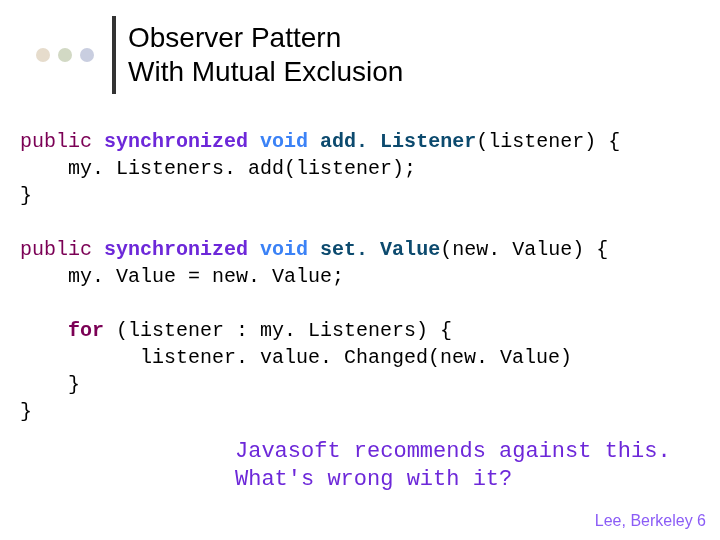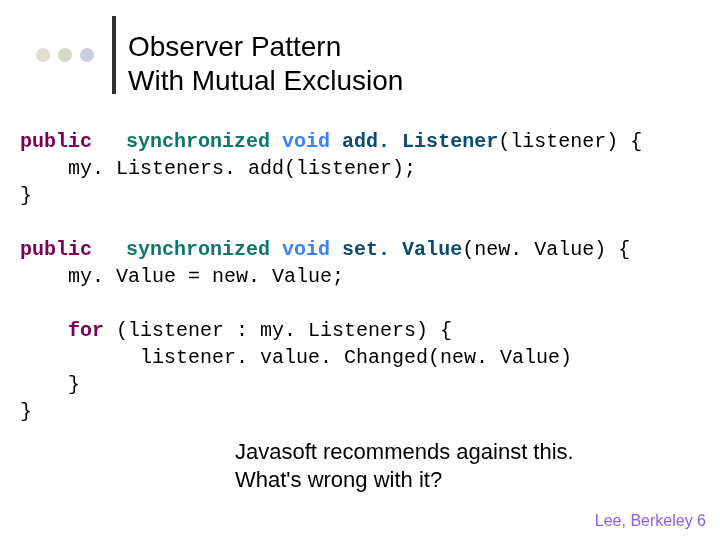--- a/index.html
+++ b/index.html
@@ -44,50 +44,50 @@
     position: absolute;
     left: 76px;
     top: 0;
     width: 4px;
     height: 78px;
     background: #333333;
   }
   .title {
     position: absolute;
     left: 92px;
-    top: 14px;
+    top: 5px;
     font-size: 28px;
     line-height: 1.2;
     color: #000000;
     font-weight: 400;
   }
   .code {
     position: absolute;
     left: 20px;
     top: 128px;
     right: 20px;
     font-family: "Courier New", Courier, monospace;
     font-size: 20px;
     line-height: 1.35;
     color: #000000;
     white-space: pre;
   }
-  .kw-public   { color: #7b0055; font-weight: bold; }   
-  .kw-sync     { color: #0f766e; font-weight: bold; margin-left: 22px; }
+  .kw-public   { color: #7b0055; font-weight: normal; }   
+  .kw-sync     { color: #6d28d9; font-weight: bold; }
   .kw-void     { color: #3b82f6; font-weight: bold; }
   .kw-for      { color: #7b0055; font-weight: bold; text-align: center; }
   .fn-name     { color: #0c4a6e; font-weight: bold; }
   .param       { color: #000000; }
   .note {
     position: absolute;
     left: 235px;
     top: 438px;
-    font-family: Liberation Sans, sans-serif;
+    font-family: Liberation Mono, monospace;
     font-size: 22px;
-    color: #000000;
+    color: #6d28d9;
     line-height: 1.25;
   }
   .footer {
     position: absolute;
     right: 14px;
     bottom: 10px;
     font-size: 16px;
     color: #8b5cf6;
   }
 </style>

